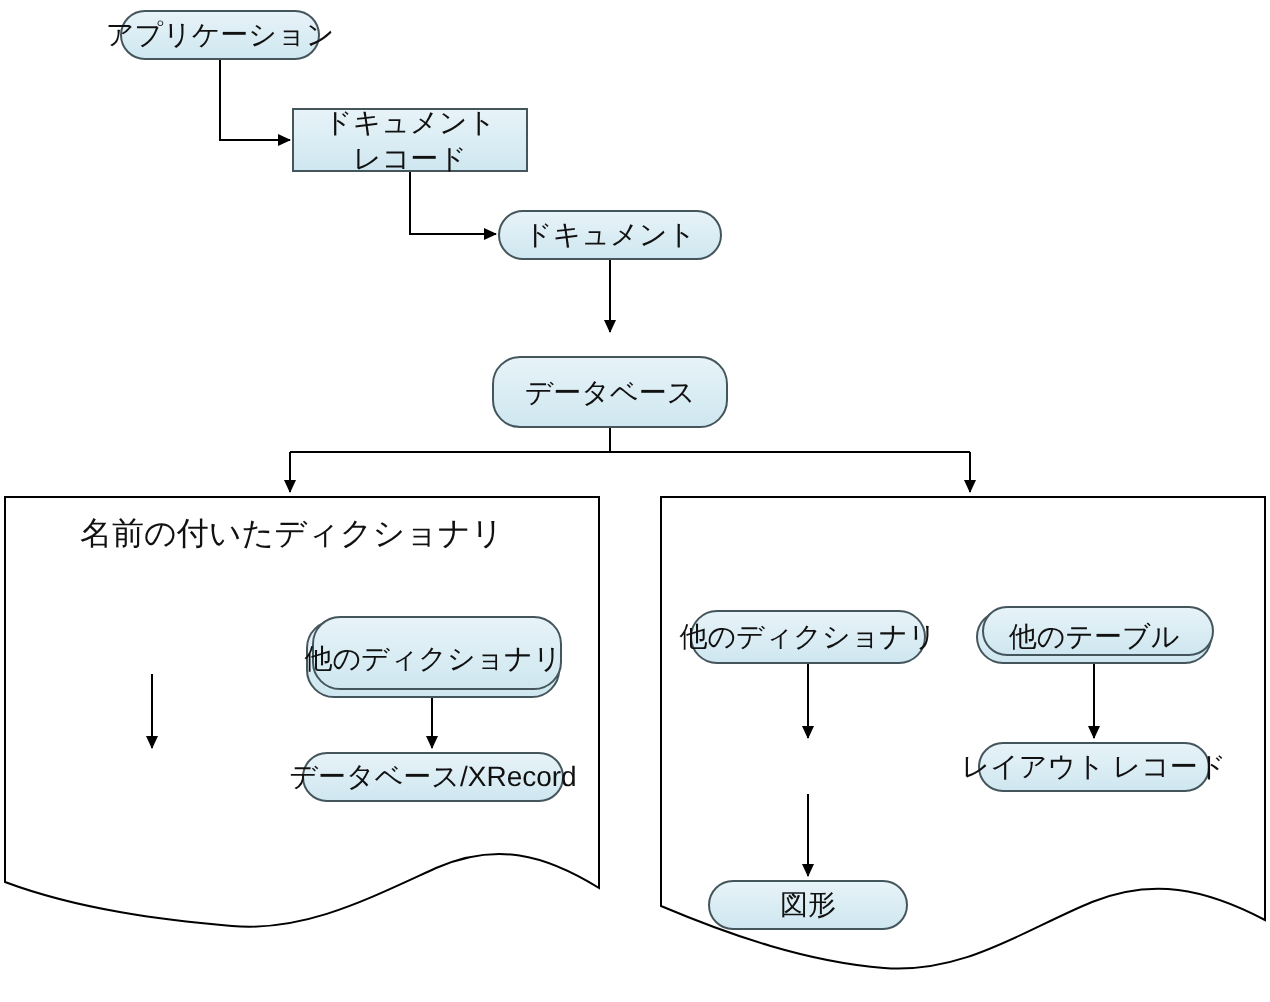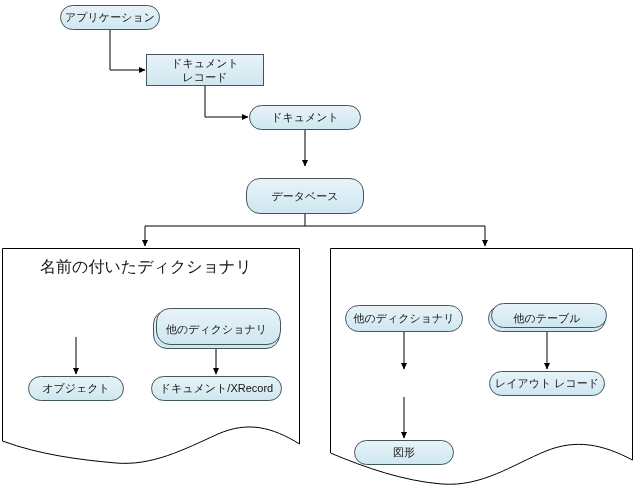--- a/index.html
+++ b/index.html
@@ -6,21 +6,21 @@
   html,body{background:#fff}
   body{font-family:"Liberation Sans","DejaVu Sans",sans-serif}
   .canvas{position:relative;width:635px;height:501px;background:#fff;overflow:hidden}
   svg.layer{position:absolute;left:0;top:0;z-index:0}
   .edge{stroke:var(--connector,#000);fill:none;stroke-width:1}
   .arrowhead{fill:var(--connector,#000);stroke:none}
   .container-shape{fill:#fff;stroke:var(--container-border,#000);stroke-width:1}
   .node{
     position:absolute;z-index:1;
     display:flex;align-items:center;justify-content:center;text-align:center;
-    font-size:11px;line-height:1.15;color:var(--text,#111);
+    font-size:14px;line-height:1.15;color:var(--text,#111);
     background:linear-gradient(180deg,var(--node-fill-top,#e7f3f8),var(--node-fill-bottom,#cfe7f0));
     border:1px solid var(--node-border,#44555c);
     padding:0 4px;white-space:nowrap;
   }
   .stadium{border-radius:14px}
   .rect{flex-direction:column;line-height:1.3;white-space:normal}
   .stacked::before{
     content:"";position:absolute;inset:0;z-index:-1;
     transform:translate(2px,-3px);border-radius:14px;
     border:1px solid var(--node-border,#44555c);
@@ -71,23 +71,22 @@
 
   <div class="node stadium" style="left:249px;top:105px;width:112px;height:25px">ドキュメント</div>
 
   <div class="node stadium" style="left:246px;top:178px;width:118px;height:36px">データベース</div>
 
   <div class="container-title" style="left:40px;top:257px;width:210px">名前の付いたディクショナリ</div>
 
 
   <div class="node stadium stacked" style="left:153px;top:310px;width:127px;height:39px">他のディクショナリ</div>
 
-  <div class="node stadium" style="left:28px;top:376px;width:96px;height:25px">オブジェクト</div>
 
-  <div class="node stadium" style="left:151px;top:376px;width:131px;height:25px">ドキュメント/XRecord</div>
+  <div class="node stadium" style="left:151px;top:376px;width:131px;height:25px">データベース/XRecord</div>
 
 
   <div class="node stadium" style="left:345px;top:305px;width:118px;height:27px">他のディクショナリ</div>
 
   <div class="node stadium stacked" style="left:488px;top:305px;width:118px;height:27px">他のテーブル</div>
 
 
   <div class="node stadium" style="left:489px;top:371px;width:116px;height:25px">レイアウト レコード</div>
 
   <div class="node stadium" style="left:354px;top:440px;width:100px;height:25px">図形</div>

